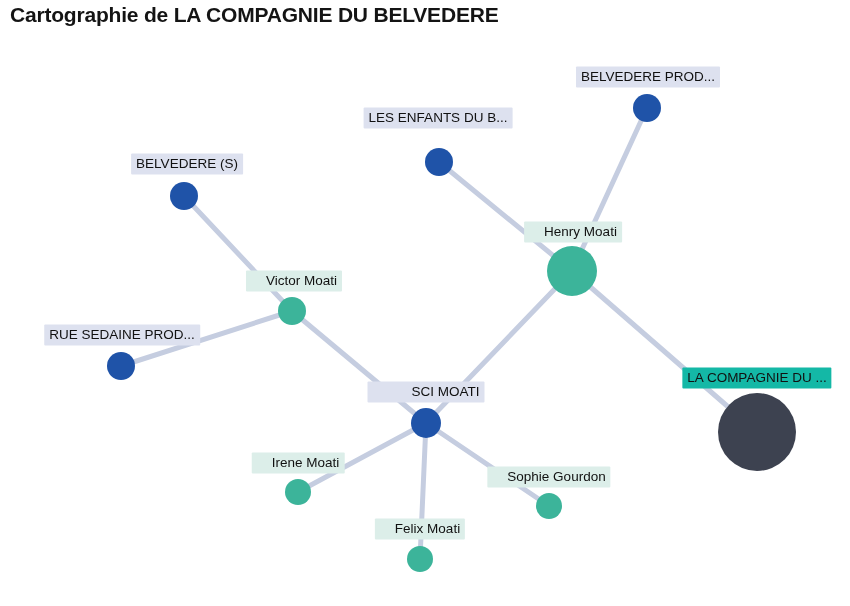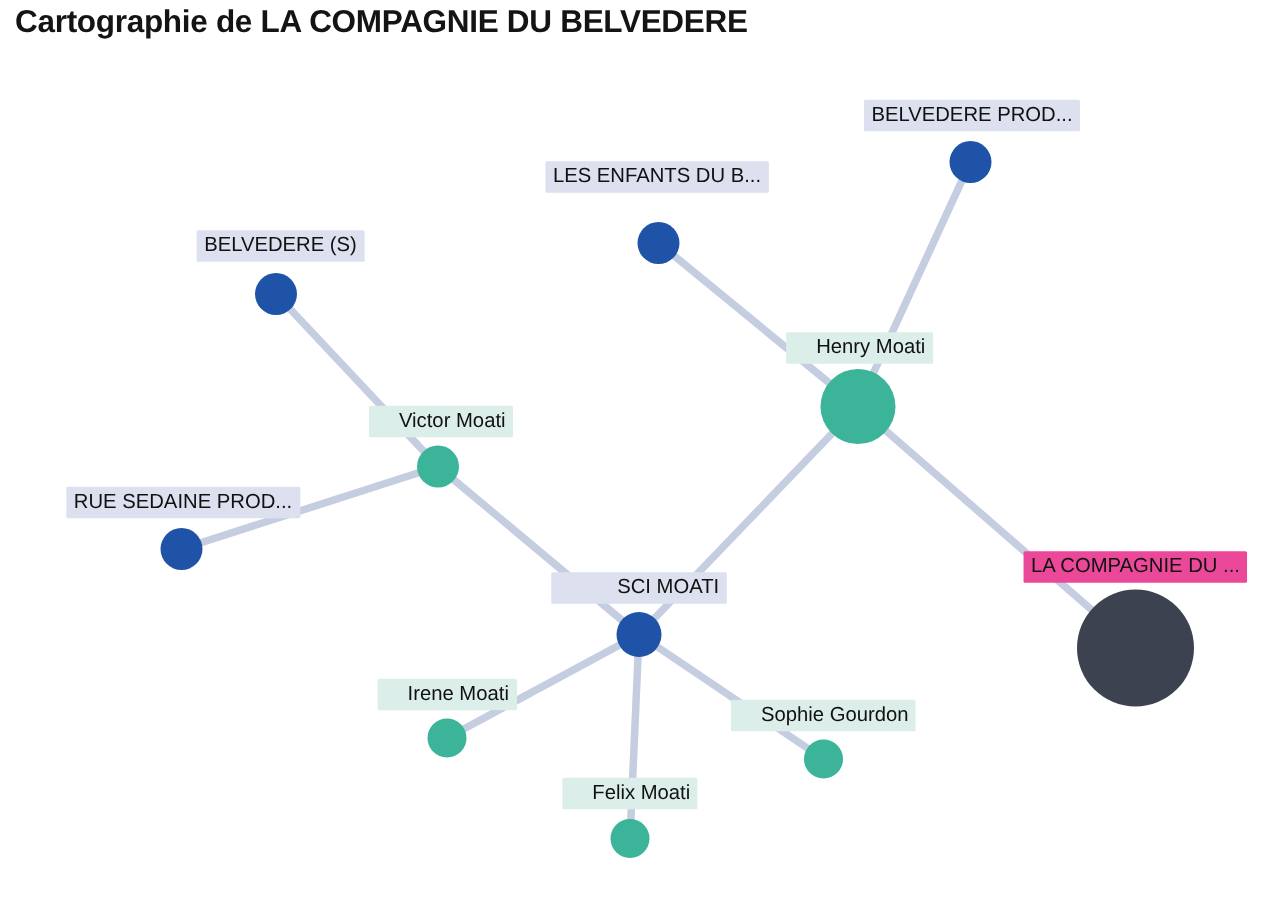--- a/index.html
+++ b/index.html
@@ -55,21 +55,21 @@
     border-radius: 1px;
   }
   .label-person {
     background: #dceee9;
     padding-left: 20px;
   }
   .label-org {
     background: #dde1ef;
   }
   .label-focus {
-    background: #ec4899;
+    background: #14b8a6;
     text-align: center;
   }
 </style>
 </head>
 <body>
 
 <div id="page-title">Cartographie de LA COMPAGNIE DU BELVEDERE</div>
 
 <div id="graph-canvas">
   <svg id="edge-layer" viewBox="0 0 850 606" xmlns="http://www.w3.org/2000/svg">

